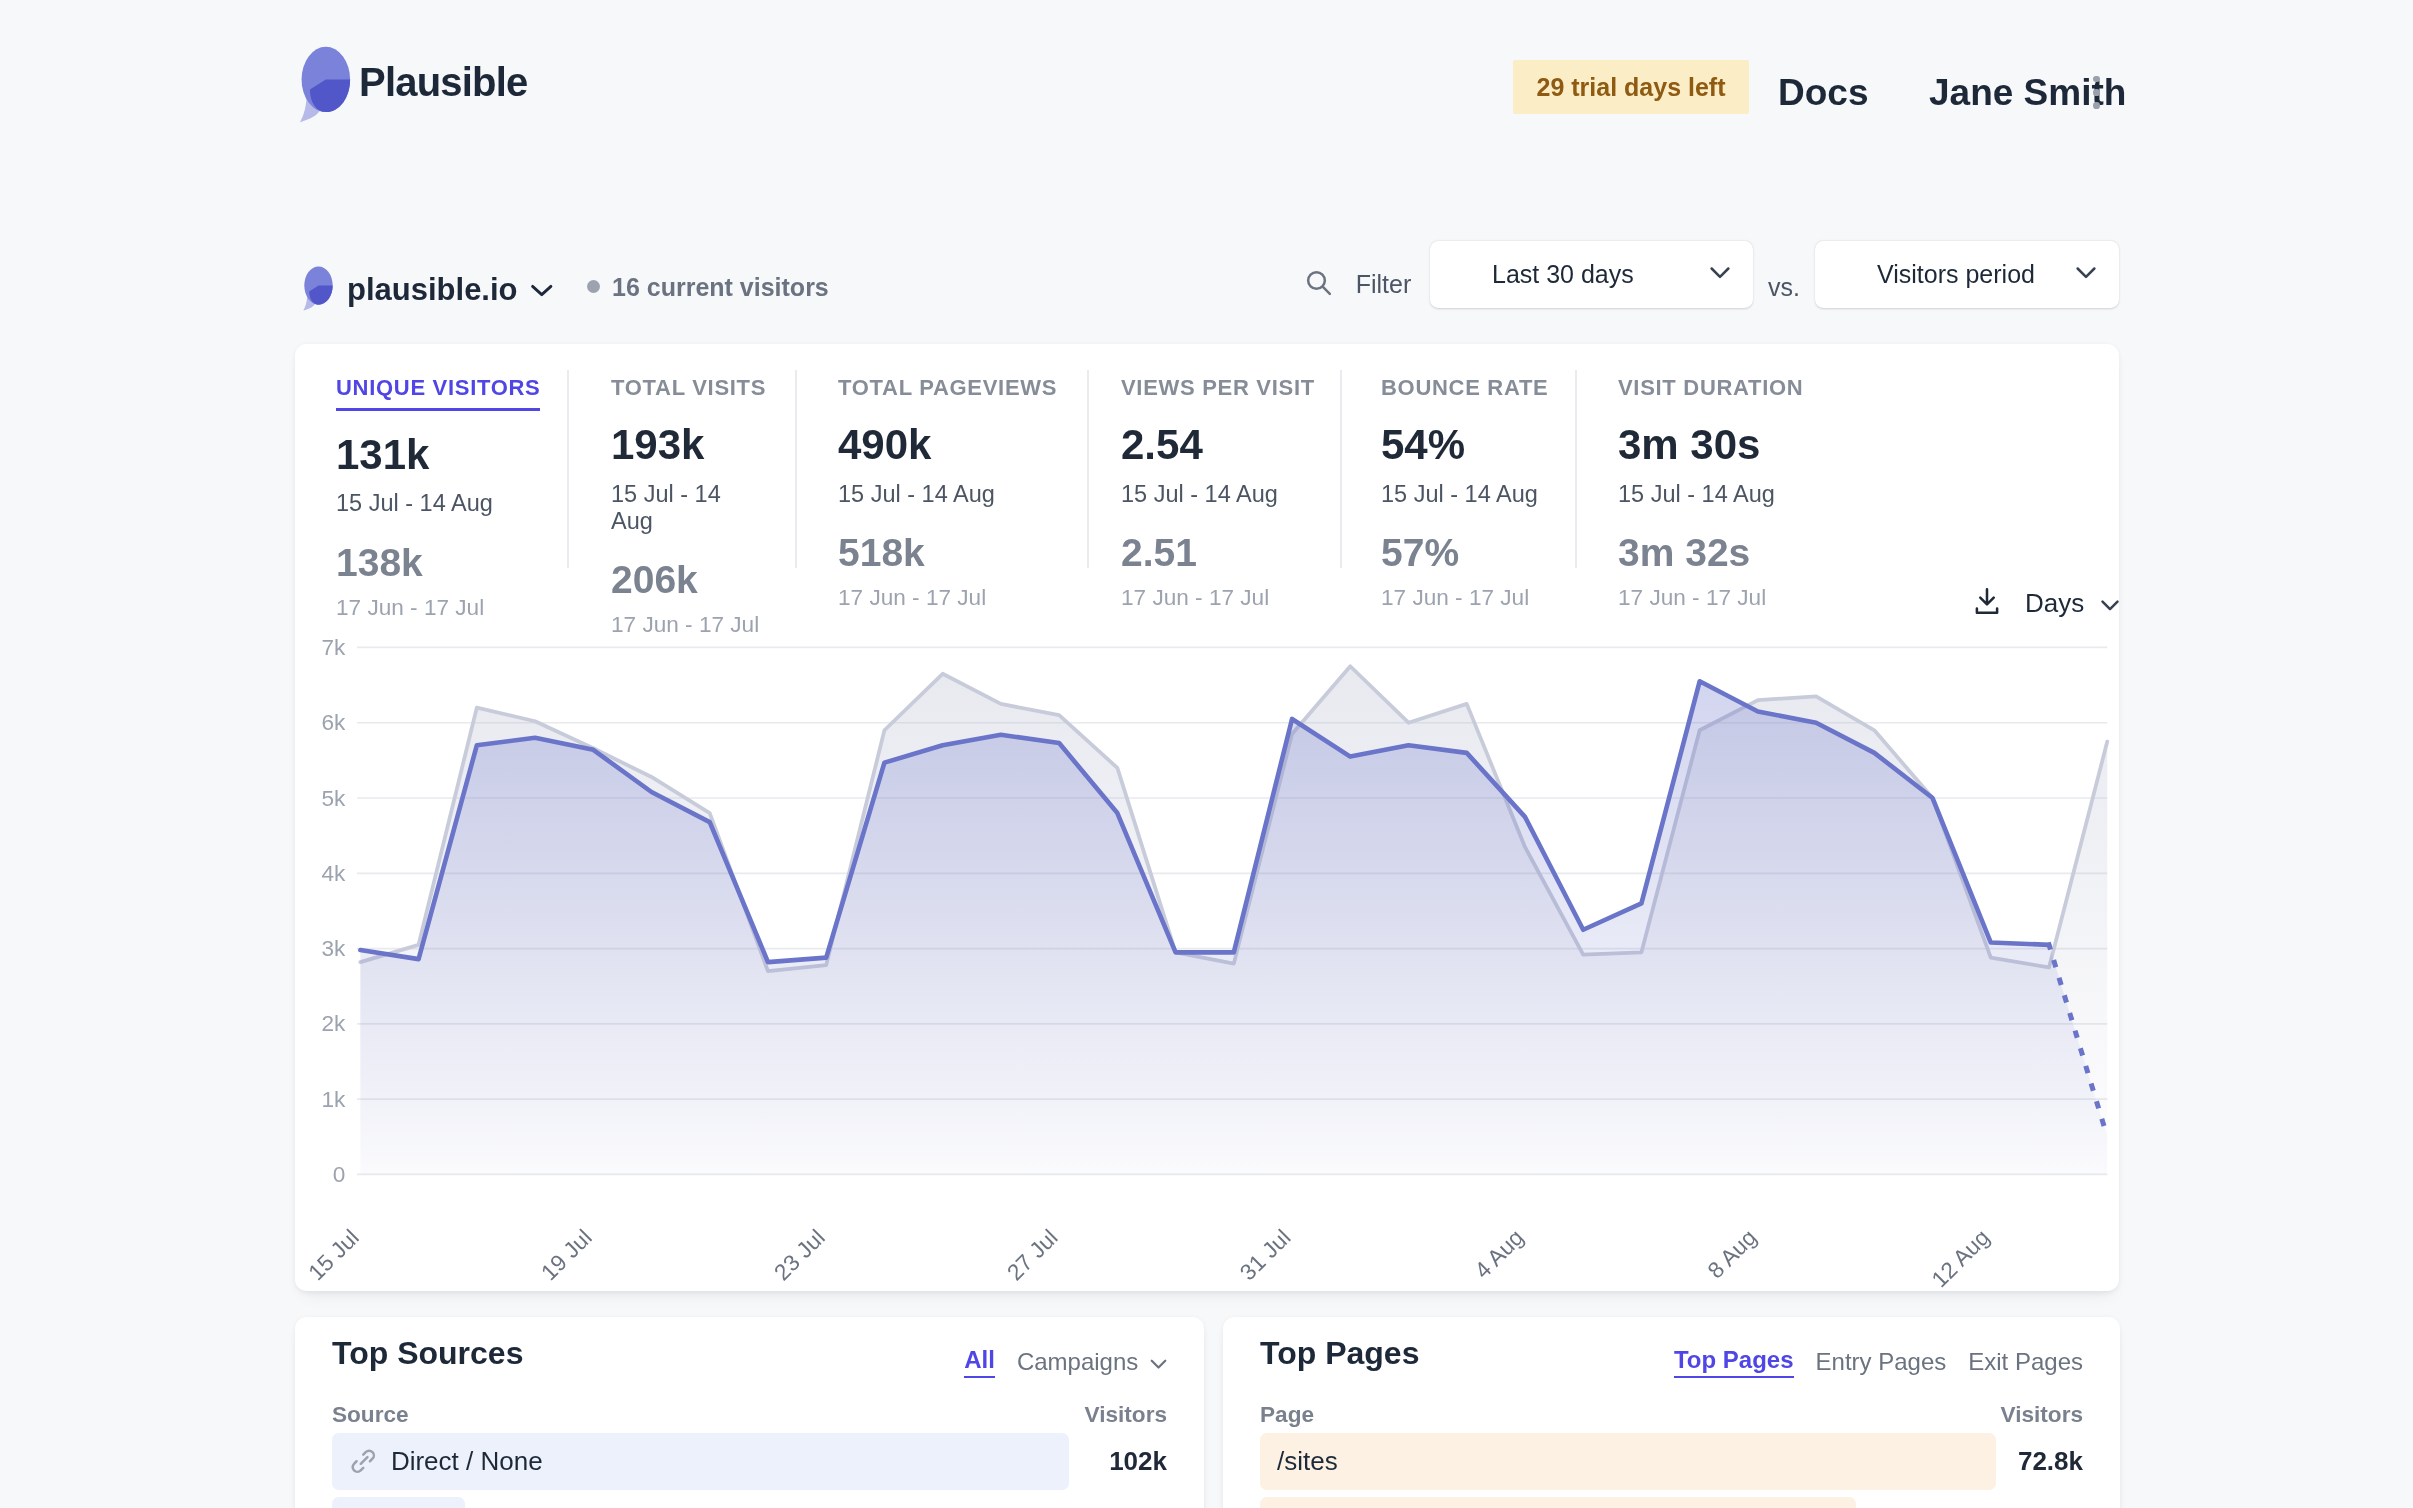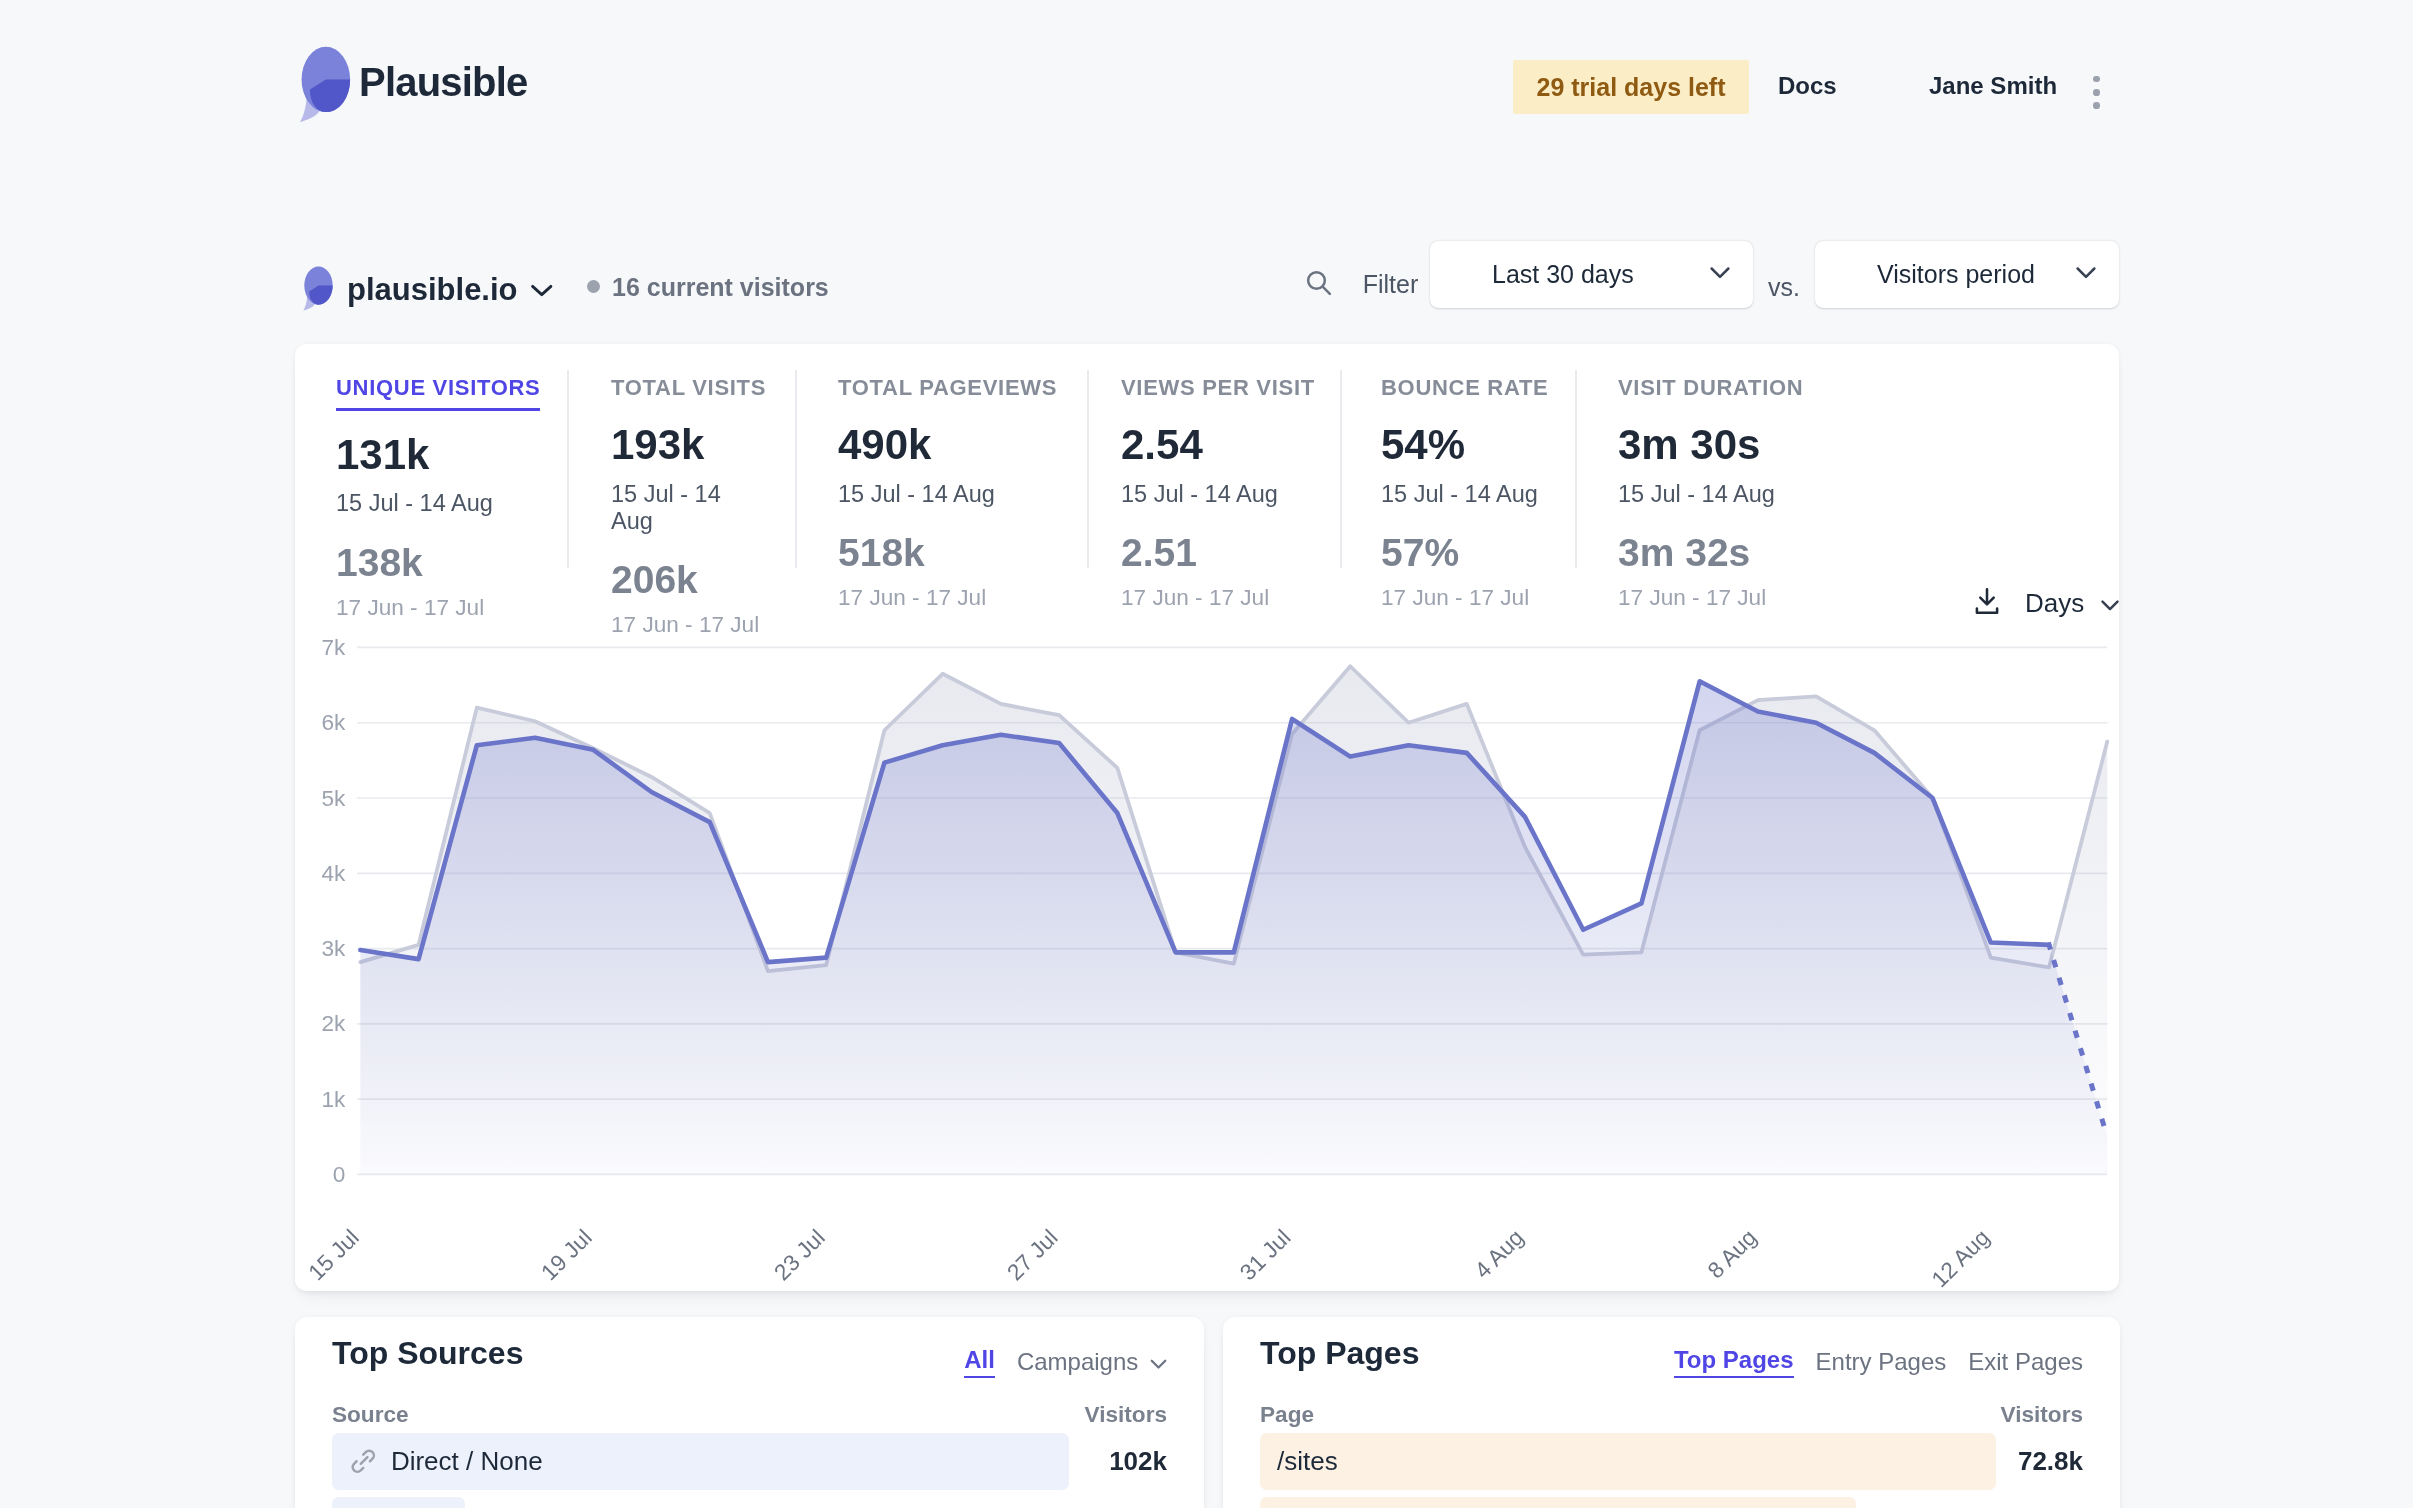--- a/index.html
+++ b/index.html
@@ -13,21 +13,21 @@
   .card{
     position:absolute;background:#fff;border-radius:11.7px;
     box-shadow:0 1.7px 5px rgba(16,24,40,.06),0 10px 18.4px -8.4px rgba(16,24,40,.08);
   }
   
   .brand-text{font-size:40px;font-weight:700;color:#1D2939;letter-spacing:-0.8px;}
   .trial-badge{
     background:#FBEDC5;color:#8F5A12;font-size:25px;font-weight:700;
     border-radius:2px;height:54px;line-height:54px;padding:0 23.5px;
   }
-  .nav-link{font-size:24px;font-weight:600;color:#1D2939;cursor:pointer;}
+  .nav-link{font-size:37px;font-weight:600;color:#1D2939;cursor:pointer;}
   .kebab span{display:block;width:6.7px;height:6.7px;border-radius:50%;background:#9AA1AC;margin:6.7px 0;}
   
   .site-name{font-size:31px;font-weight:700;color:#1D2939;}
   .cur-visitors{font-size:25px;font-weight:600;color:#6B7280;}
   .filter-label{font-size:25px;font-weight:500;color:#4B5563;}
   .dropdown{
     position:absolute;background:#fff;border-radius:8.4px;height:67px;
     box-shadow:0 0.8px 2.5px rgba(16,24,40,.12),0 0.8px 1.7px rgba(16,24,40,.06);
     display:flex;align-items:center;justify-content:space-between;
     padding:0 22px;box-sizing:border-box;cursor:pointer;
@@ -96,21 +96,21 @@
 <div class="abs gray-dot" style="left:587px;top:280px;"></div>
 <div class="abs cur-visitors" style="left:612px;top:273px;">16 current visitors</div>
 
 <div class="abs" style="left:1304px;top:268px;cursor:pointer;">
   <span style="display:inline-block;vertical-align:middle;">
     <svg width="30" height="30" viewBox="0 0 36 36">
         <circle cx="15" cy="15" r="10" fill="none" stroke="#6B7280" stroke-width="3"></circle>
         <line x1="23" y1="23" x2="31" y2="31" stroke="#6B7280" stroke-width="3" stroke-linecap="round"></line>
       </svg>
   </span>
-  <span class="filter-label" style="vertical-align:middle;margin-left:25px;">Filter</span>
+  <span class="filter-label" style="vertical-align:middle;margin-left:18px;">Filter</span>
 </div>
 
 <div class="dropdown" style="left:1430px;top:241px;width:323px;">
   <span class="dd-label">Last 30 days</span>
   <span>
     <svg width="22" height="13.4" viewBox="0 0 26 16">
         <polyline points="3,3 13,13 23,3" fill="none" stroke="#374151" stroke-width="3" stroke-linecap="round" stroke-linejoin="round"></polyline>
       </svg>
   </span>
 </div>

